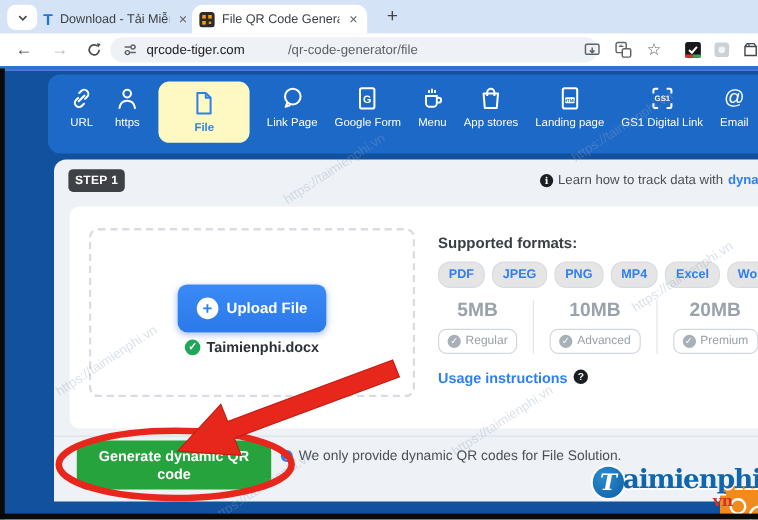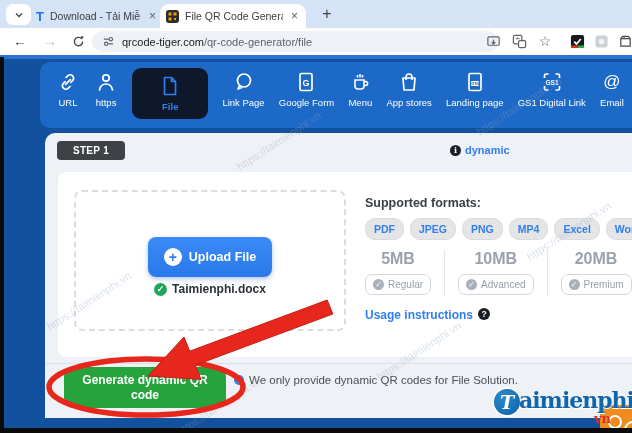--- a/index.html
+++ b/index.html
@@ -19,40 +19,40 @@
   .fav-t { color:#1a73e8; font-weight:bold; font-size:13px; }
   .newtab { position:absolute; left:316px; top:3px; width:22px; height:22px; color:#444; font-size:16px;
             display:flex; align-items:center; justify-content:center; }
 
   .toolbar { position:absolute; left:0; top:28px; width:632px; height:27px; background:#fff; }
   .navbtn { position:absolute; top:3px; width:20px; height:20px; display:flex; align-items:center;
             justify-content:center; font-size:14px; color:#454a4f; }
   .addr { position:absolute; left:92px; top:31px; width:406px; height:21px; background:#eef1f5;
           border-radius:11px; display:flex; align-items:center; padding:0 10px; gap:7px; }
   .addr-url { font-size:11px; color:#202124; white-space:nowrap; overflow:hidden; }
-  .addr-url .path { color:#5f6368; }
+  .addr-url .path { color:#5f6368;margin-left:36px; }
   .tbicon { position:absolute; top:32px; width:18px; height:18px; display:flex; align-items:center;
             justify-content:center; }
   .blue-line { position:absolute; left:0; top:55px; width:632px; height:4px; background:#2e73d2; }
 
   
   .page { position:absolute; left:0; top:59px; width:632px; height:374px; background:#11519d; }
 
   .navbar { position:absolute; left:40px; top:62px; width:592px; height:66px; background:#1d69c8;
             border-radius:10px 0 0 10px; display:flex; justify-content:space-between; align-items:flex-start;
             padding:8px 8px 0 16px; overflow:hidden; }
   .nav-item { display:flex; flex-direction:column; align-items:center; gap:3px; color:#fff; flex:0 0 auto; }
   .nav-item .lbl { font-size:9.5px; white-space:nowrap; }
   .nav-item svg { display:block; }
-  .nav-active { background:#0f172a; border-radius:9px; padding:6px 26px 7px; margin-top:-2px; }
+  .nav-active { background:#fef9c3; border-radius:9px; padding:6px 26px 7px; margin-top:-2px; }
   .nav-active .lbl { color:#2e80f0; font-weight:bold; }
 
   .panel { position:absolute; left:45px; top:133px; width:587px; height:285px; background:#eef1f5;
            border-radius:10px 0 0 0; overflow:hidden; }
-  .step-badge { position:absolute; left:12px; top:8px; width:68px; height:19px; background:#3e4145;
+  .step-badge { position:absolute; left:12px; top:8px; width:47px; height:19px; background:#3e4145;
                 border-radius:4px; color:#fff; font-size:10px; font-weight:bold; letter-spacing:.3px;
                 display:flex; align-items:center; justify-content:center; }
   .step-title { position:absolute; left:70px; top:10px; font-size:12.5px; font-weight:bold; color:#4b5157; }
   .learn-row { position:absolute; left:405px; top:11px; white-space:nowrap; font-size:11px; color:#4b5157;
                display:flex; align-items:center; gap:4px; }
   .learn-row .link { color:#2f7ff2; font-weight:bold; }
   .dot-icon { display:inline-flex; width:11px; height:11px; border-radius:50%; background:#1b1f23; color:#fff;
               font-size:8px; font-weight:bold; align-items:center; justify-content:center; font-family:"DejaVu Serif", serif; }
 
   .card { position:absolute; left:13px; top:39px; width:600px; height:185px; background:#fff; border-radius:8px; }
@@ -308,20 +308,21 @@
           <text x="12" y="17" text-anchor="middle" font-size="17" fill="#fff" font-family="Liberation Sans, sans-serif">@</text>
         </svg>
       <span class="lbl">Email</span>
     </div>
   </div>
 
   <div class="panel">
     <div class="step-badge">STEP 1</div>
     <div class="learn-row">
       <span class="dot-icon">i</span>
+      <span>Learn how to track data with</span>
       <span class="link">dynamic</span>
     </div>
 
     <div class="card">
       <div class="dashed"></div>
       <div class="upload-btn">
         <span class="plus-circle">+</span>
         <span>Upload File</span>
       </div>
       <div class="file-row">

